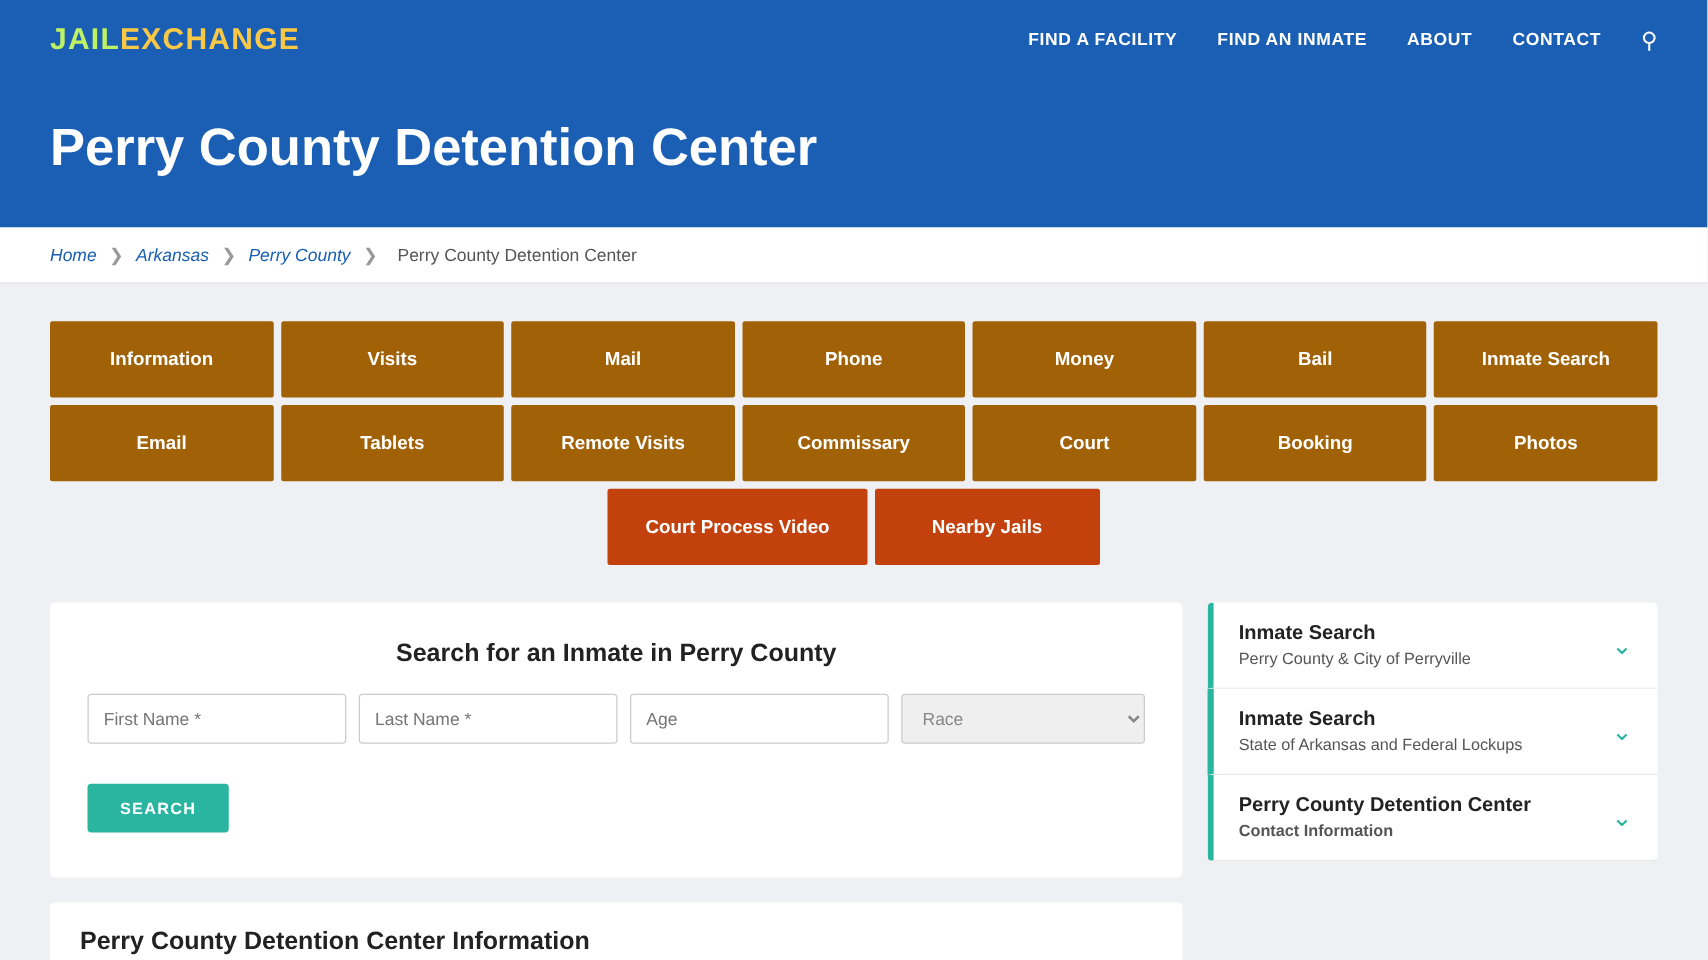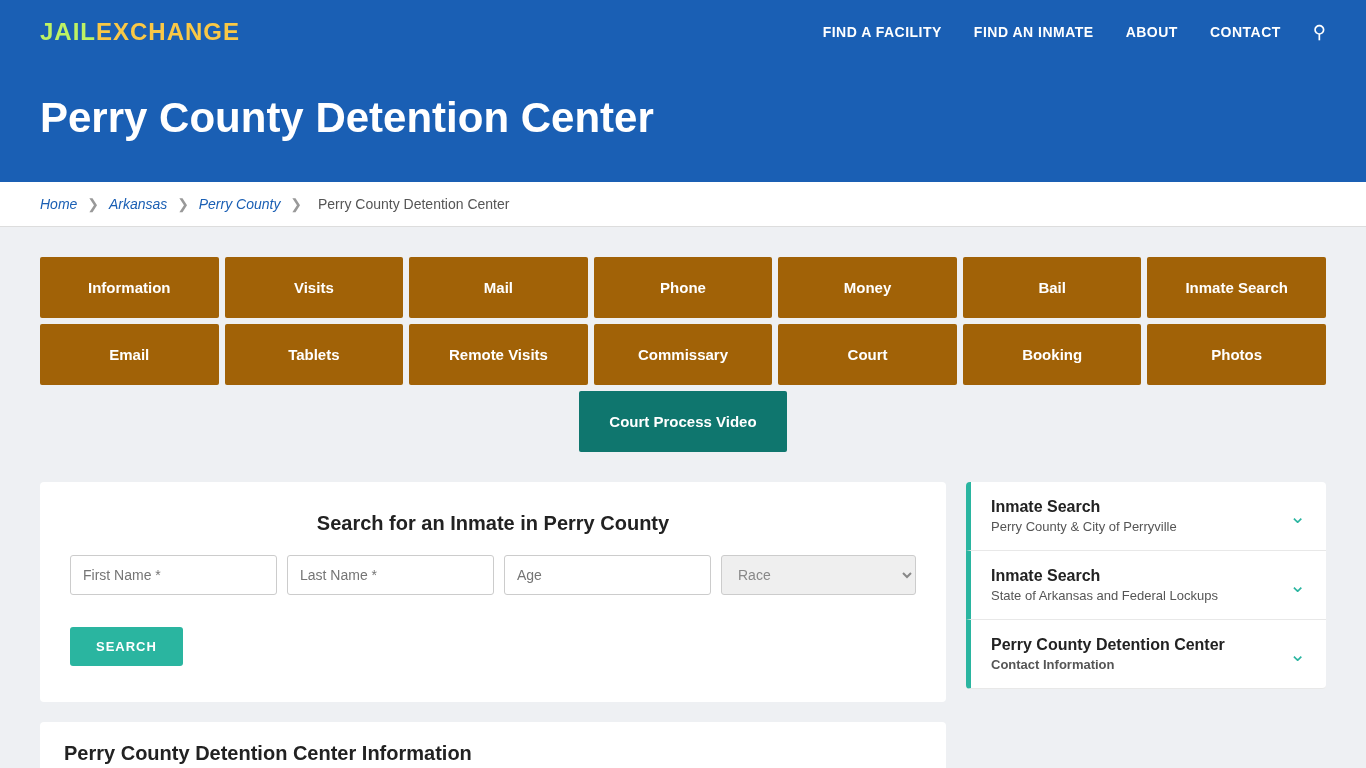--- a/index.html
+++ b/index.html
@@ -94,21 +94,21 @@
       border: none;
       padding: 22px 8px;
       font-size: 15px;
       font-weight: 600;
       cursor: pointer;
       border-radius: 2px;
       text-align: center;
       transition: background 0.2s;
     }
     .grid-btn-wide {
-      background: #0f766e;
+      background: #c2410c;
       color: #fff;
       border: none;
       padding: 22px 30px;
       font-size: 15px;
       font-weight: 600;
       cursor: pointer;
       border-radius: 2px;
       text-align: center;
       min-width: 180px;
       transition: background 0.2s;
@@ -257,20 +257,21 @@
     <button class="grid-btn">Tablets</button>
     <button class="grid-btn">Remote Visits</button>
     <button class="grid-btn">Commissary</button>
     <button class="grid-btn">Court</button>
     <button class="grid-btn">Booking</button>
     <button class="grid-btn">Photos</button>
   </div>
 
   <div class="btn-grid-row3">
     <button class="grid-btn-wide">Court Process Video</button>
+    <button class="grid-btn-wide">Nearby Jails</button>
   </div>
 
   <div class="bottom-section">
 
     <div style="flex:1; display:flex; flex-direction:column; gap:0;">
       <div class="search-card">
         <h2>Search for an Inmate in Perry County</h2>
         <div class="search-fields">
           <input type="text" placeholder="First Name *" style="">
           <input type="text" placeholder="Last Name *" style="">

